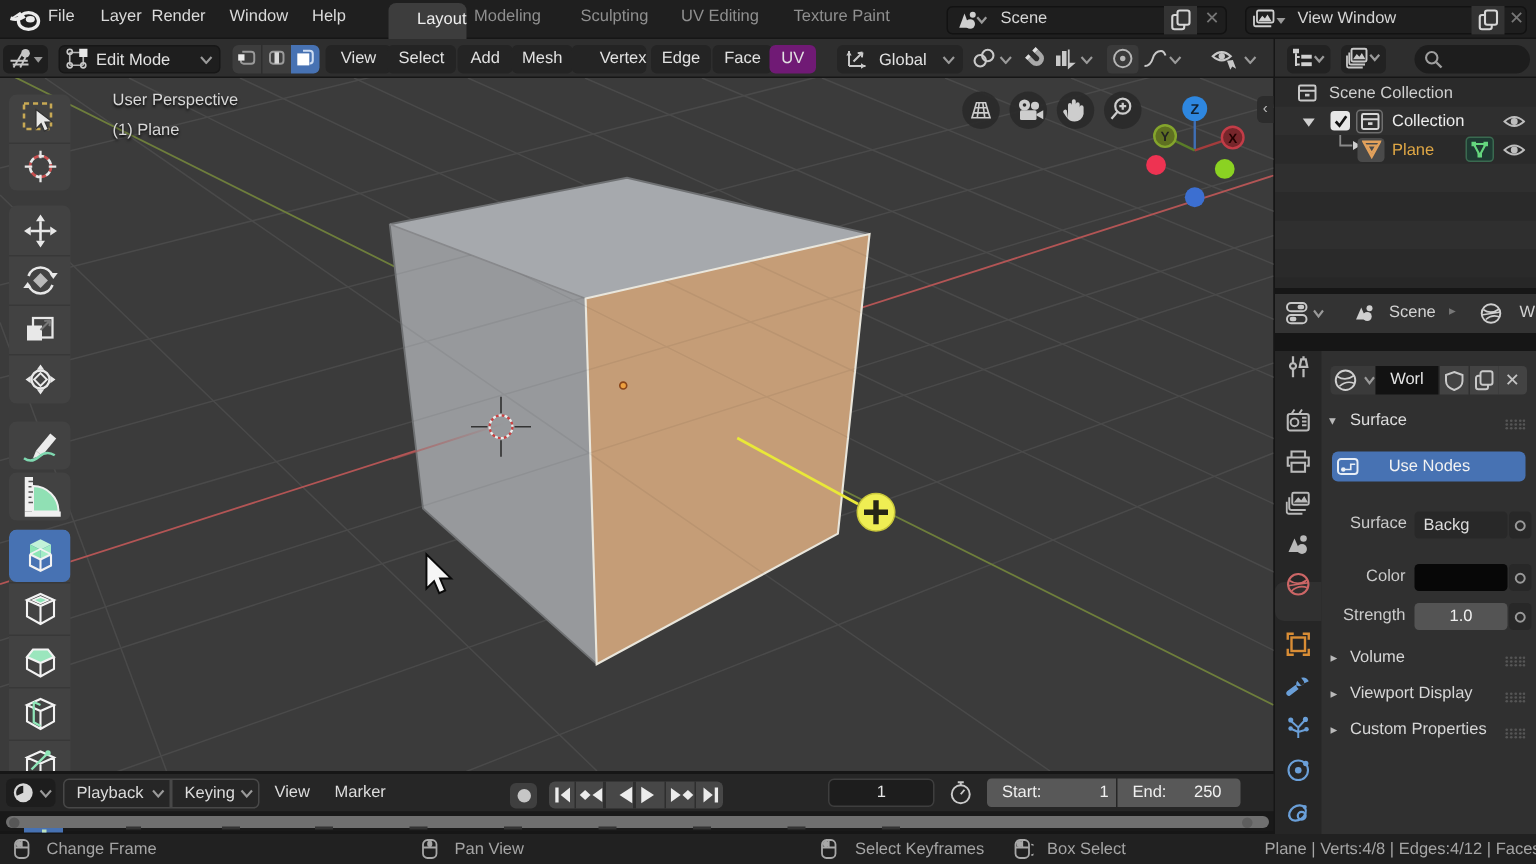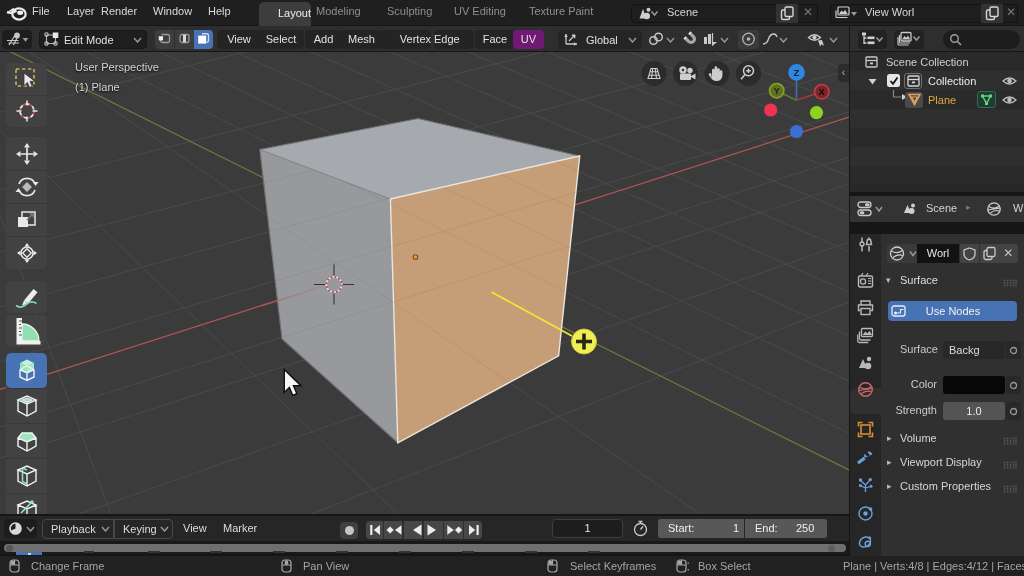--- a/index.html
+++ b/index.html
@@ -45,21 +45,21 @@
     </svg>
   <div class="abs" style="left:803px;top:5px;color:#777;font-size:12px">✕</div>
 
   <div class="abs" style="left:830px;top:3.5px;width:188px;height:19px;background:#1e1e1e;border:1px solid #121212;border-radius:4px;"></div>
   <svg class="abs" style="left:834px;top:6px" width="26" height="14" viewBox="0 0 26 14">
     <rect x="4" y="1" width="11" height="8" rx="1" fill="none" stroke="#cfcfcf" stroke-width="1.2"></rect>
     <path d="M5 8 l2.5-3.5 1.8 1.8 1.7-2.6 2.6 4.3 z" fill="#cfcfcf"></path>
     <path d="M2 4.5 v6 a1 1 0 0 0 1 1 h10.5" fill="none" stroke="#cfcfcf" stroke-width="1.2"></path>
     <path d="M17 6 h6 l-3 4 z" fill="#9a9a9a"></path>
   </svg>
-  <div class="abs" style="left:865px;top:6px;color:#d6d6d6">View Worl</div>
+  <div class="abs" style="left:865px;top:6px;color:#d6d6d6">View Window</div>
   <div class="abs" style="left:981px;top:3.5px;width:22px;height:19px;background:#333333;"></div>
   <svg class="abs" style="left:984px;top:5px" width="17" height="17" viewBox="0 0 17 17">
       <rect x="2.5" y="5" width="8" height="9.5" rx="1.5" fill="none" stroke="#d6d6d6" stroke-width="1.4"></rect>
       <rect x="6" y="2" width="8" height="9.5" rx="1.5" fill="#333" stroke="#d6d6d6" stroke-width="1.4"></rect>
     </svg>
   <div class="abs" style="left:1006px;top:5px;color:#777;font-size:12px">✕</div>
 </div>
 
 <div class="abs" id="vpheader" style="left:0;top:26px;width:849px;height:25px;background:#2e2e2e;">
 
@@ -97,21 +97,21 @@
   <svg class="abs" style="left:197px;top:6px" width="13" height="13" viewBox="0 0 13 13">
       <path d="M5 1.8 h4.5 a2 2 0 0 1 2 2 v4.5 a2 2 0 0 1 -2 2" stroke="#cddcf2" stroke-width="1.4" fill="none"></path>
       <rect x="1.2" y="3.6" width="8" height="8" fill="#ffffff"></rect>
     </svg>
 
   <div class="abs" style="left:217px;top:3.5px;width:44px;height:19px;background:#242424;border-radius:4px;text-align:center;line-height:18px;color:#e2e2e2">View</div>
   <div class="abs" style="left:258px;top:3.5px;width:46px;height:19px;background:#242424;border-radius:4px;text-align:center;line-height:18px;color:#e2e2e2">Select</div>
   <div class="abs" style="left:305px;top:3.5px;width:37px;height:19px;background:#242424;border-radius:4px;text-align:center;line-height:18px;color:#e2e2e2">Add</div>
   <div class="abs" style="left:341px;top:3.5px;width:41px;height:19px;background:#242424;border-radius:4px;text-align:center;line-height:18px;color:#e2e2e2">Mesh</div>
   <div class="abs" style="left:381px;top:3.5px;width:50px;height:19px;background:#242424;border-radius:4px;text-align:right;line-height:18px;color:#e2e2e2">Vertex</div>
-  <div class="abs" style="left:434px;top:3.5px;width:40px;height:19px;background:#242424;border-radius:4px;text-align:left;line-height:18px;color:#e2e2e2">Edge</div>
+  <div class="abs" style="left:434px;top:3.5px;width:40px;height:19px;background:#242424;border-radius:4px;text-align:center;line-height:18px;color:#e2e2e2">Edge</div>
   <div class="abs" style="left:475px;top:3.5px;width:40px;height:19px;background:#242424;border-radius:4px;text-align:center;line-height:18px;color:#e2e2e2">Face</div>
   <div class="abs" style="left:513px;top:3.5px;width:31px;height:19px;background:#701a75;border-radius:4px;text-align:center;line-height:18px;color:#e2e2e2">UV</div>
 
   <div class="abs" style="left:558px;top:3.5px;width:84px;height:19px;background:#252525;border-radius:4px;"></div>
   <svg class="abs" style="left:564px;top:6px" width="16" height="14" viewBox="0 0 16 14">
     <path d="M2 12 V2 M2 12 H13" stroke="#c9c9c9" stroke-width="1.3" fill="none"></path>
     <path d="M2 2 l-1.8 3 h3.6 z M13 12 l-3 -1.8 v3.6 z" fill="#c9c9c9"></path>
     <path d="M5 9 L11 3 M11 3 l-3.2 0.4 M11 3 l-0.4 3.2" stroke="#c9c9c9" stroke-width="1.3" fill="none"></path>
   </svg>
   <div class="abs" style="left:586px;top:8px;color:#e2e2e2">Global</div>

